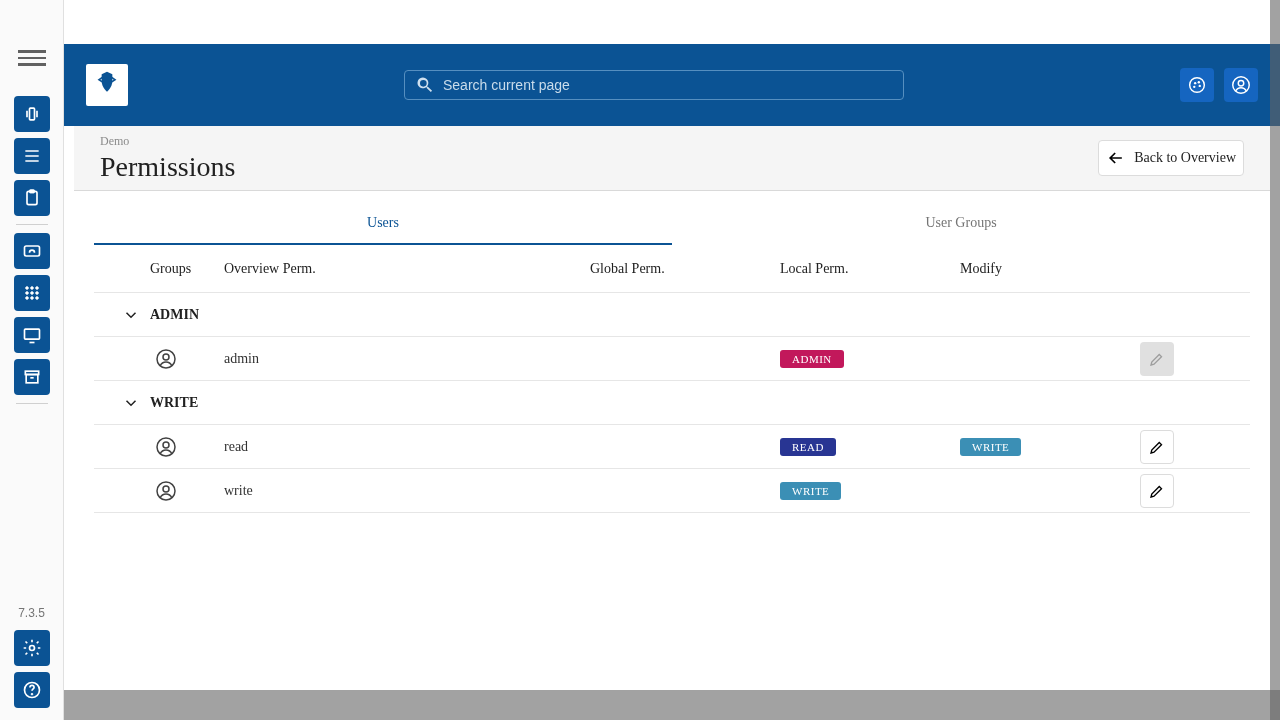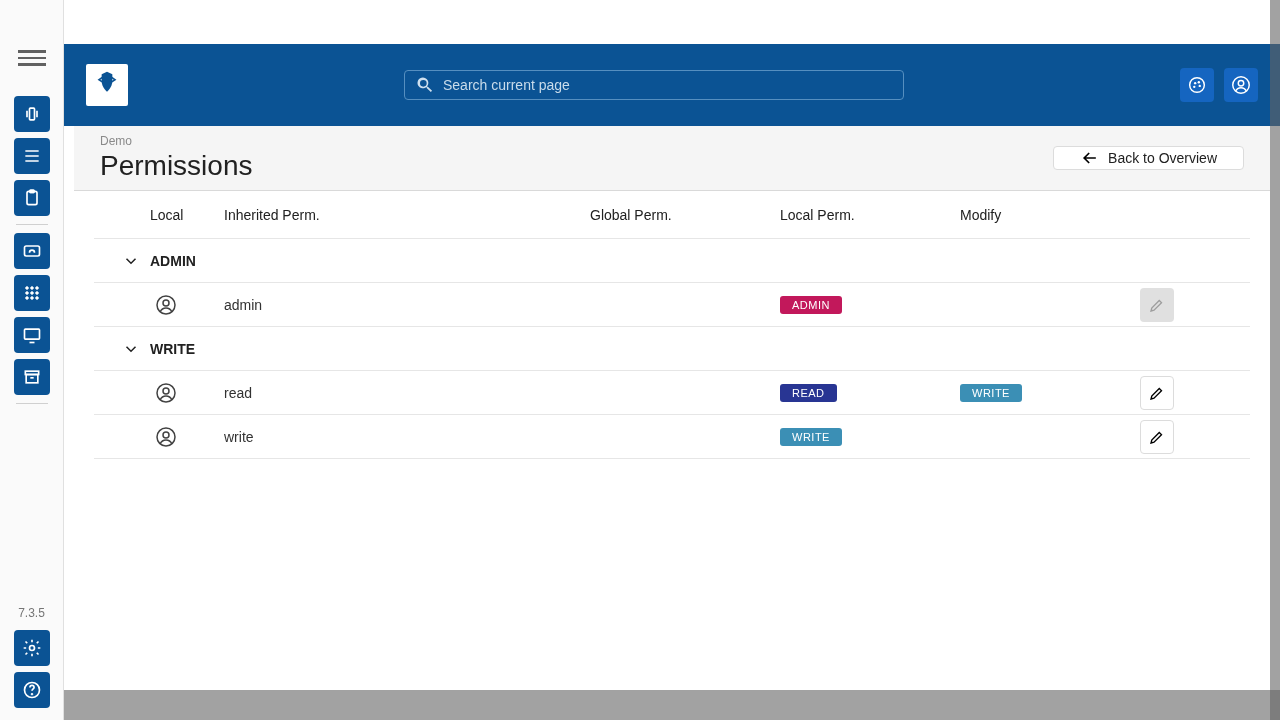--- a/index.html
+++ b/index.html
@@ -24,21 +24,21 @@
   .rail-version { font-size:12px; color:#757575; margin-bottom:10px; }
 
   
   .app-wrap { flex:1; display:flex; flex-direction:column; position:relative; }
   .app-shade {
     position:absolute; inset:0; pointer-events:none;
     box-shadow: inset 0 -30px 0 rgba(100,100,100,0.6), inset -10px 0 0 rgba(100,100,100,0.6);
   }
 
   .app { flex:1; display:flex; flex-direction:column;margin-top:44px; }
-  .content-area { flex:1; background:#fff; margin:0 10px 30px 10px; box-shadow: 0 0 0 transparent; }
+  .content-area { flex:1; background:#fff; margin:0 10px 30px 10px; box-shadow: 0 0 0 transparent; font-family: Liberation Serif, serif; }
 
   
   .topbar {
     height: 82px; background:#0b5394; display:flex; align-items:center; padding:0 22px; gap:20px;
   }
   .logo {
     width:42px; height:42px; background:#fff; border-radius:2px; display:flex;
     align-items:center; justify-content:center;
   }
   .logo svg { width:32px; height:32px; fill:#0b5394; }
@@ -61,22 +61,22 @@
 
   
   .page-head {
     height:65px; border-bottom:1px solid #d9d9d9; background:#f5f5f5;
     display:flex; align-items:center; padding:0 26px; justify-content:space-between;
   }
   .page-head-left { display:flex; flex-direction:column; }
   .crumb { font-size:12px; color:#8a8a8a; margin-bottom:2px; }
   .page-title { font-size:28px; font-weight:500; color:#212121; }
   .back-btn {
-    height:24px; background:#fff; border:1px solid #dcdcdc; border-radius:4px;
-    display:flex; align-items:center; gap:8px; padding:0 26px; cursor:pointer;
+    height:36px; background:#fff; border:1px solid #dcdcdc; border-radius:4px;
+    display:flex; align-items:center; gap:8px; padding:0 7px; cursor:pointer;
     font-size:14px; font-weight:500; color:#212121;
   }
   .back-btn svg { width:20px; height:20px; stroke:#000; fill:none; }
 
   
   .tabs { display:flex; margin:12px 20px 0; }
   .tab {
     flex:1; text-align:center; padding:12px 0; font-size:14px; font-weight:500;
     color:#757575; cursor:pointer;
   }
@@ -247,25 +247,29 @@
           <div class="page-title">Permissions</div>
         </div>
         <div class="back-btn">
           <svg viewBox="0 0 24 24">
               <path d="M19 12H5M11 6l-6 6 6 6" stroke-width="2"></path>
             </svg>
           <span>Back to Overview</span>
         </div>
       </div>
 
+      <div class="tabs">
+        <div class="tab active">Users</div>
+        <div class="tab">User Groups</div>
+      </div>
 
       <div class="tbl">
         <div class="thead">
-          <div class="th-avatar">Local</div>
-          <div>Inherited Perm.</div>
+          <div class="th-avatar">Groups</div>
+          <div>Overview Perm.</div>
           <div>Global Perm.</div>
           <div>Local Perm.</div>
           <div>Modify</div>
         </div>
 
         <div class="grouprow">
           <div class="grp">
             <svg viewBox="0 0 24 24">
                 <path d="M6 9l6 6 6-6" stroke-width="2"></path>
               </svg>

